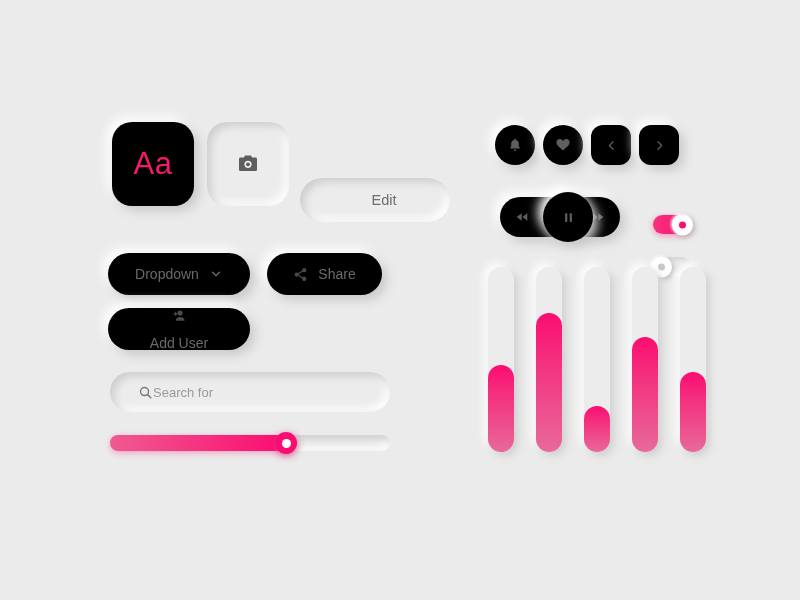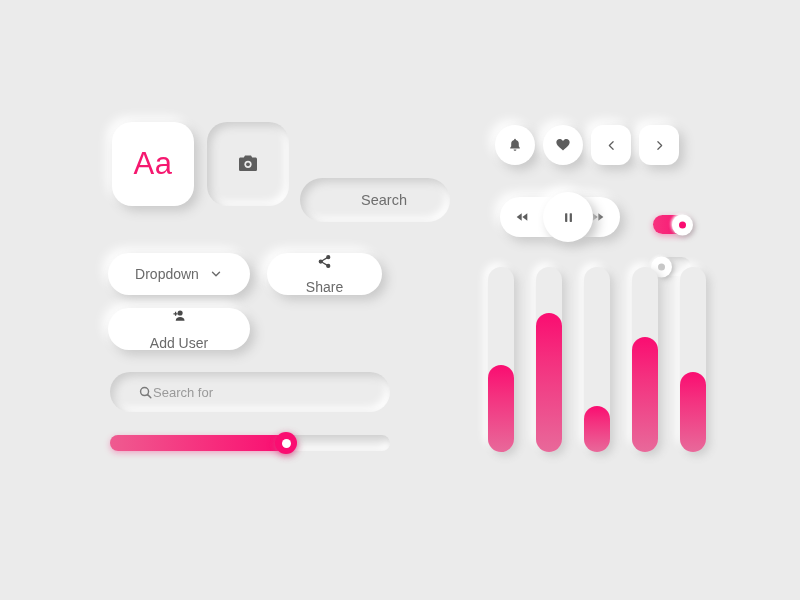--- a/index.html
+++ b/index.html
@@ -12,21 +12,21 @@
 
   body {
     background: #ebebeb;
     font-family: "Liberation Sans", sans-serif;
     position: relative;
     -webkit-font-smoothing: antialiased;
   }
 
   
   .raised {
-    background: #ffffff;
+    background: #000000;
     box-shadow: 5px 5px 11px #c9c9c9, -5px -5px 11px #ffffff;
   }
   .inset {
     background: #ececec;
     box-shadow: inset 4px 4px 9px #cdcdcd, inset -4px -4px 9px #ffffff;
   }
 
   .icon { display: inline-flex; align-items: center; justify-content: center; }
   .icon svg { display: block; }
 
@@ -58,21 +58,21 @@
 
   
   .btn {
     border-radius: 23px;
     height: 42px;
     display: flex; align-items: center; justify-content: center;
     gap: 10px;
     color: #6a6a6a; font-size: 14px;
   }
   .btn-wide { width: 142px; text-align: center; }
-  .btn-med  { width: 115px; flex-direction: column; }
+  .btn-med  { width: 115px; }
   .btn-label { white-space: nowrap; }
 
   
   .search {
     width: 280px; height: 40px;
     border-radius: 20px;
     display: flex; align-items: center;
     padding-left: 28px;
   }
   .search-text { color: #9a9a9a; font-size: 13px; }
@@ -178,21 +178,21 @@
       <svg width="24" height="24" viewBox="0 0 24 24" fill="#5e5e5e">
         <path d="M9 3.5l-1.2 2H4.6C3.7 5.5 3 6.2 3 7.1v10.3c0 .9.7 1.6 1.6 1.6h14.8c.9 0 1.6-.7 1.6-1.6V7.1c0-.9-.7-1.6-1.6-1.6h-3.2L15 3.5H9z"></path>
         <circle cx="12" cy="12.3" r="3.6" fill="#ececec"></circle>
         <circle cx="12" cy="12.3" r="1.9" fill="#5e5e5e"></circle>
       </svg>
     </span>
   </div>
 
 
   <div class="abs inset pill" style="left:300px; top:178px;">
-    <span class="pill-label">Search</span>
+    <span class="pill-label">Edit</span>
   </div>
 
   <div class="abs raised btn btn-wide" style="left:108px; top:253px;">
     <span class="btn-label">Dropdown</span>
     <span class="icon">
       <svg width="14" height="14" viewBox="0 0 24 24" fill="none" stroke="#6a6a6a" stroke-width="2.4" stroke-linecap="round" stroke-linejoin="round">
         <path d="M6 9l6 6 6-6"></path>
       </svg>
     </span>
   </div>

